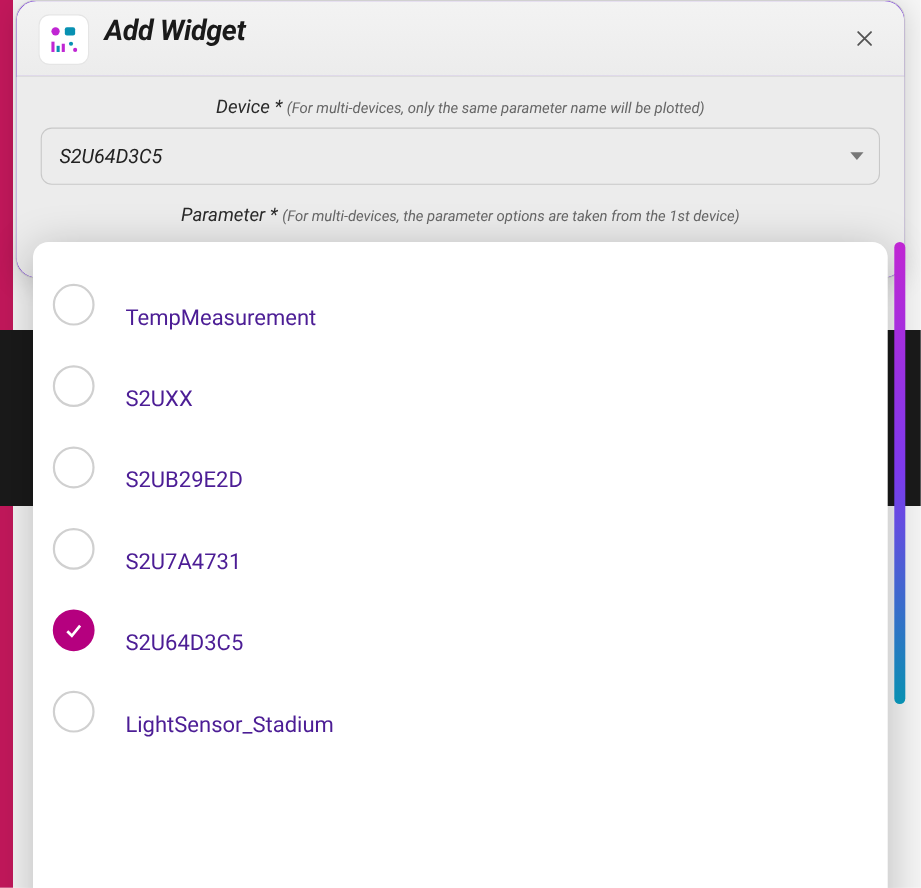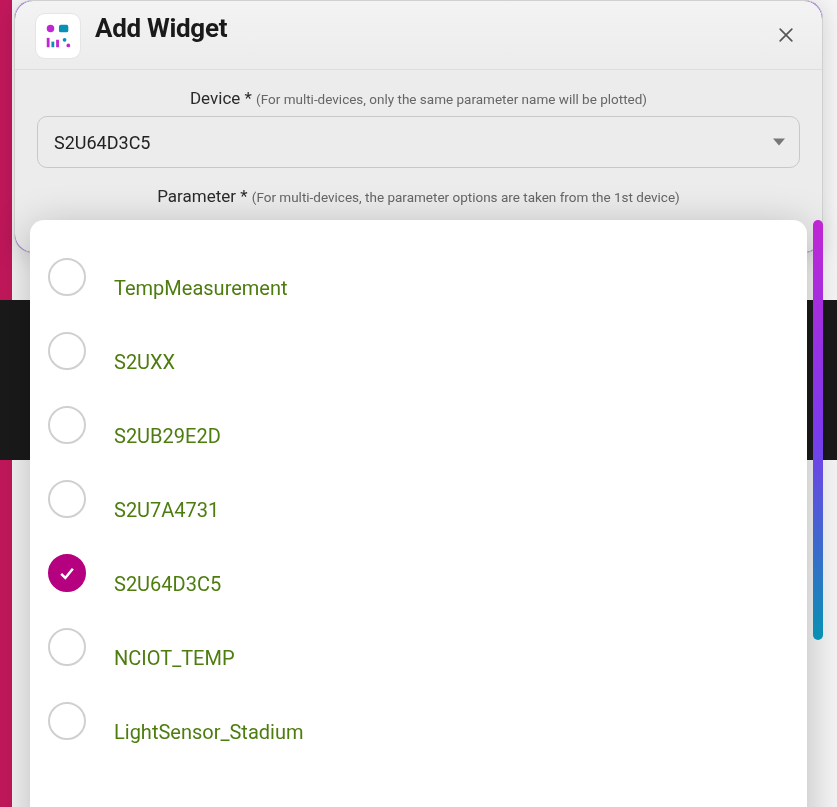--- a/index.html
+++ b/index.html
@@ -16,20 +16,21 @@
   }
 
   .modal {
     position: absolute;
     left: 14px; right: 14px; top: 0;
     border-radius: 18px;
     background: #6d28d9;
     border: 1px solid #d0d0d0;
     box-shadow: 0 4px 24px rgba(0,0,0,0.15);
     overflow: visible;
+    font-style: italic;
   }
 
   .modal-header {
     display: flex;
     align-items: flex-start;
     padding: 12px 20px 10px 20px;
     gap: 14px;
     background: linear-gradient(#f3f3f3,#ececec);
     border-bottom: 1px solid #ddd;
     border-radius: 18px 18px 0 0;
@@ -94,21 +95,21 @@
   .radio {
     width:38px; height:38px; border-radius:50%;
     border:2px solid #d0d0d0; background:#fff;
     display:flex;align-items:center;justify-content:center;
     flex-shrink:0;
   }
   .radio.selected {
     background:#b5007f; border-color:#b5007f;
   }
   .radio.selected svg { width:20px; height:20px; stroke:#fff; stroke-width:3; fill:none; }
-  .opt-label { font-size:20px; color:#4d7c0f;margin-top:22px; }
+  .opt-label { font-size:20px; color:#4c1d95;margin-top:22px; }
 
   
   .right-accent {
     position:absolute; right:14px; top:220px; width:10px; height:420px;
     background: linear-gradient(#c026d3,#7c3aed,#0891b2);
     border-radius:5px;
     z-index:5;
   }
 </style>
 </head>
@@ -185,20 +186,16 @@
       <div class="option">
         <div class="radio selected">
           <svg viewBox="0 0 24 24">
             <polyline points="5,13 10,18 19,7"></polyline>
           </svg>
         </div>
         <div class="opt-label">S2U64D3C5</div>
       </div>
       <div class="option">
         <div class="radio"></div>
-        <div class="opt-label">NCIOT_TEMP</div>
-      </div>
-      <div class="option">
-        <div class="radio"></div>
         <div class="opt-label">LightSensor_Stadium</div>
       </div>
     </div>
 </div>
 
 </body></html>

